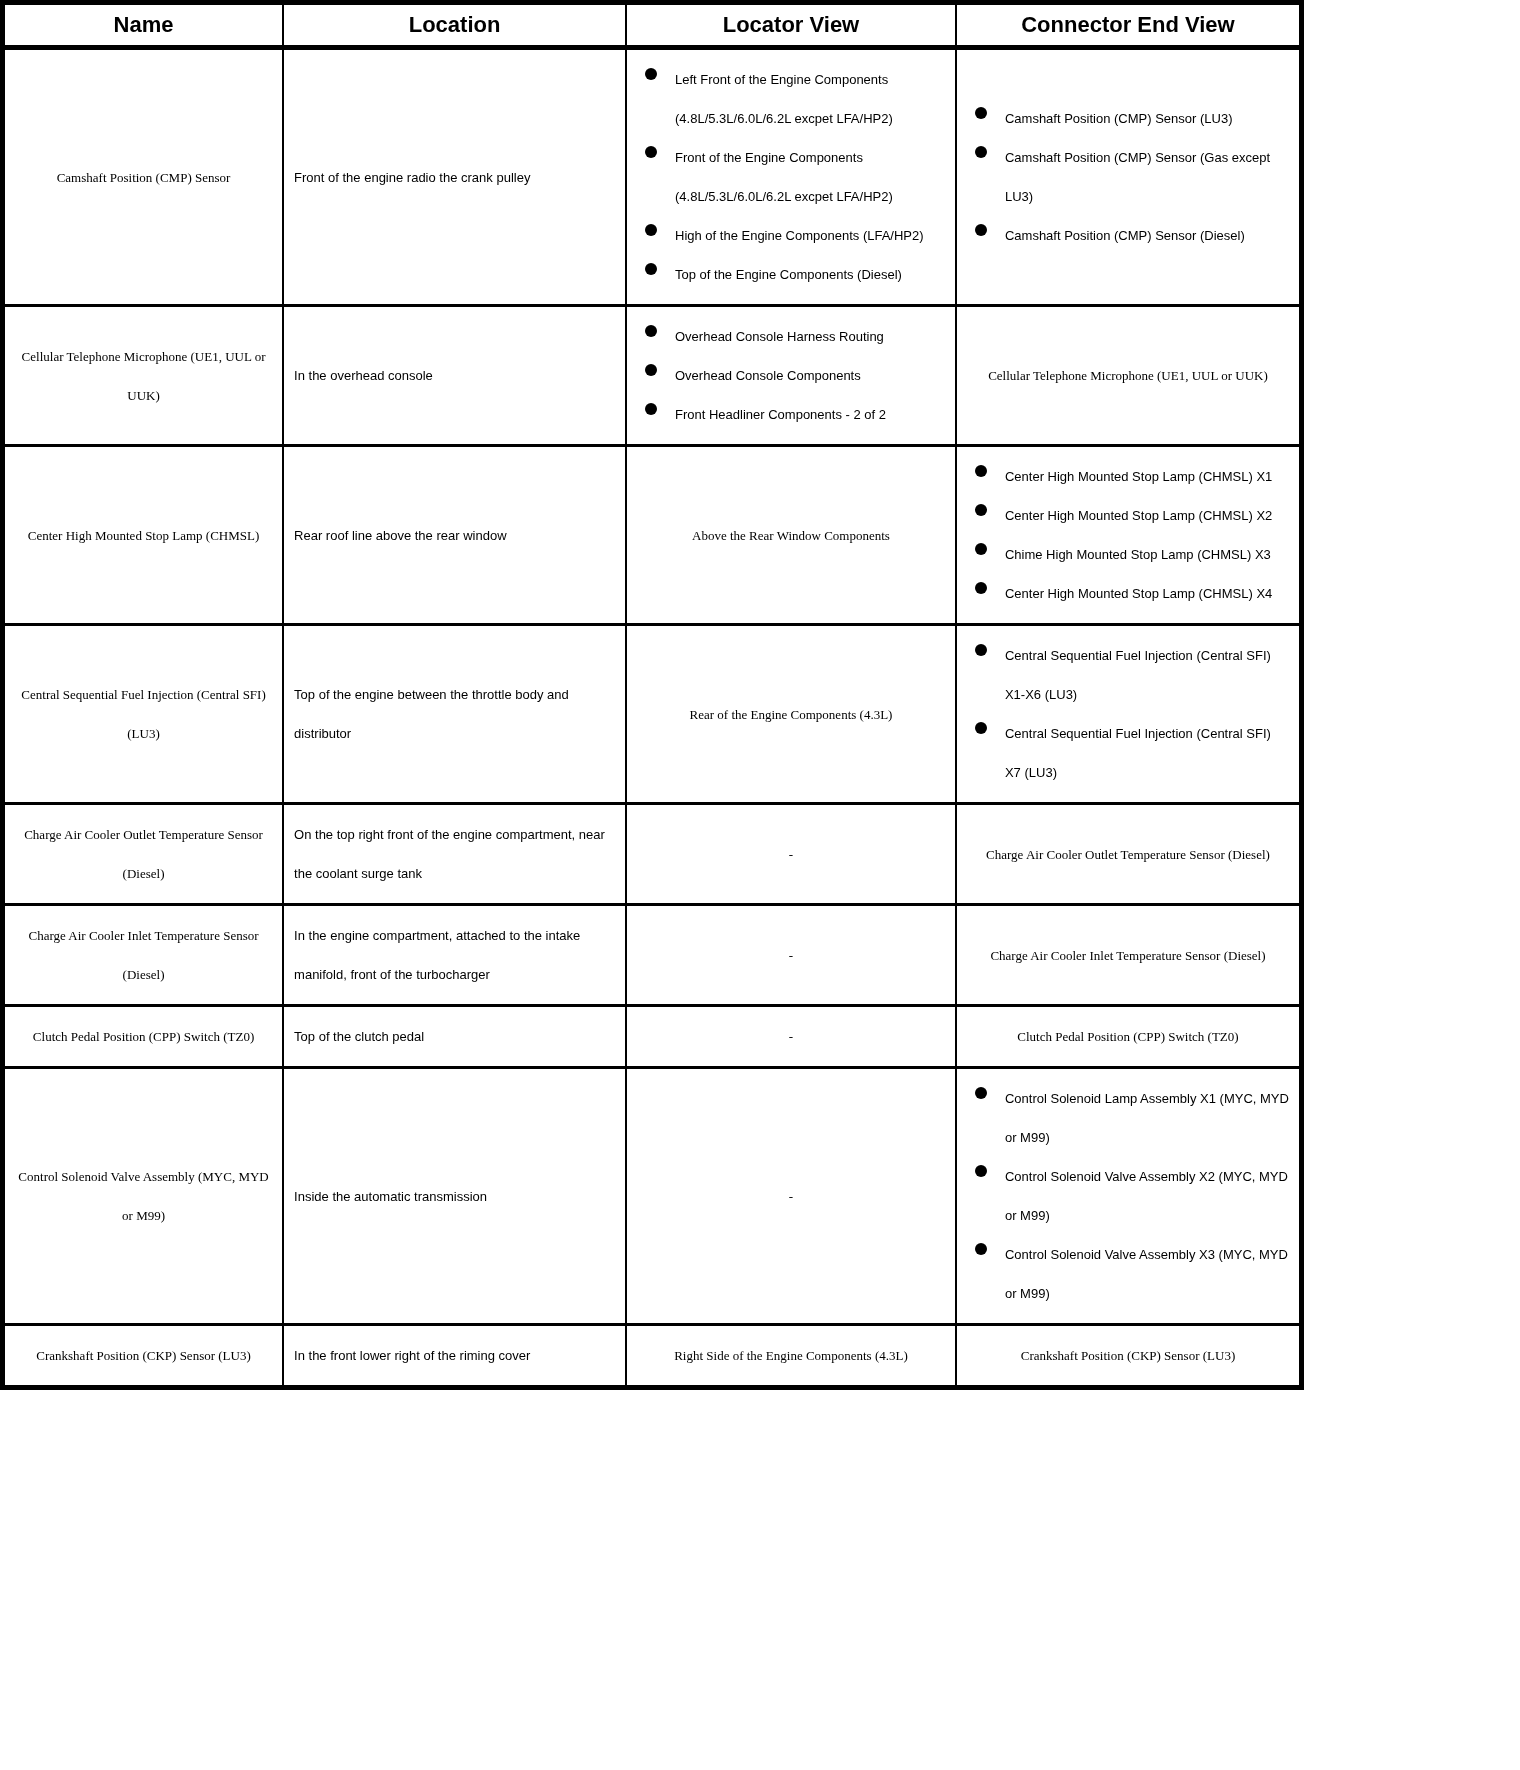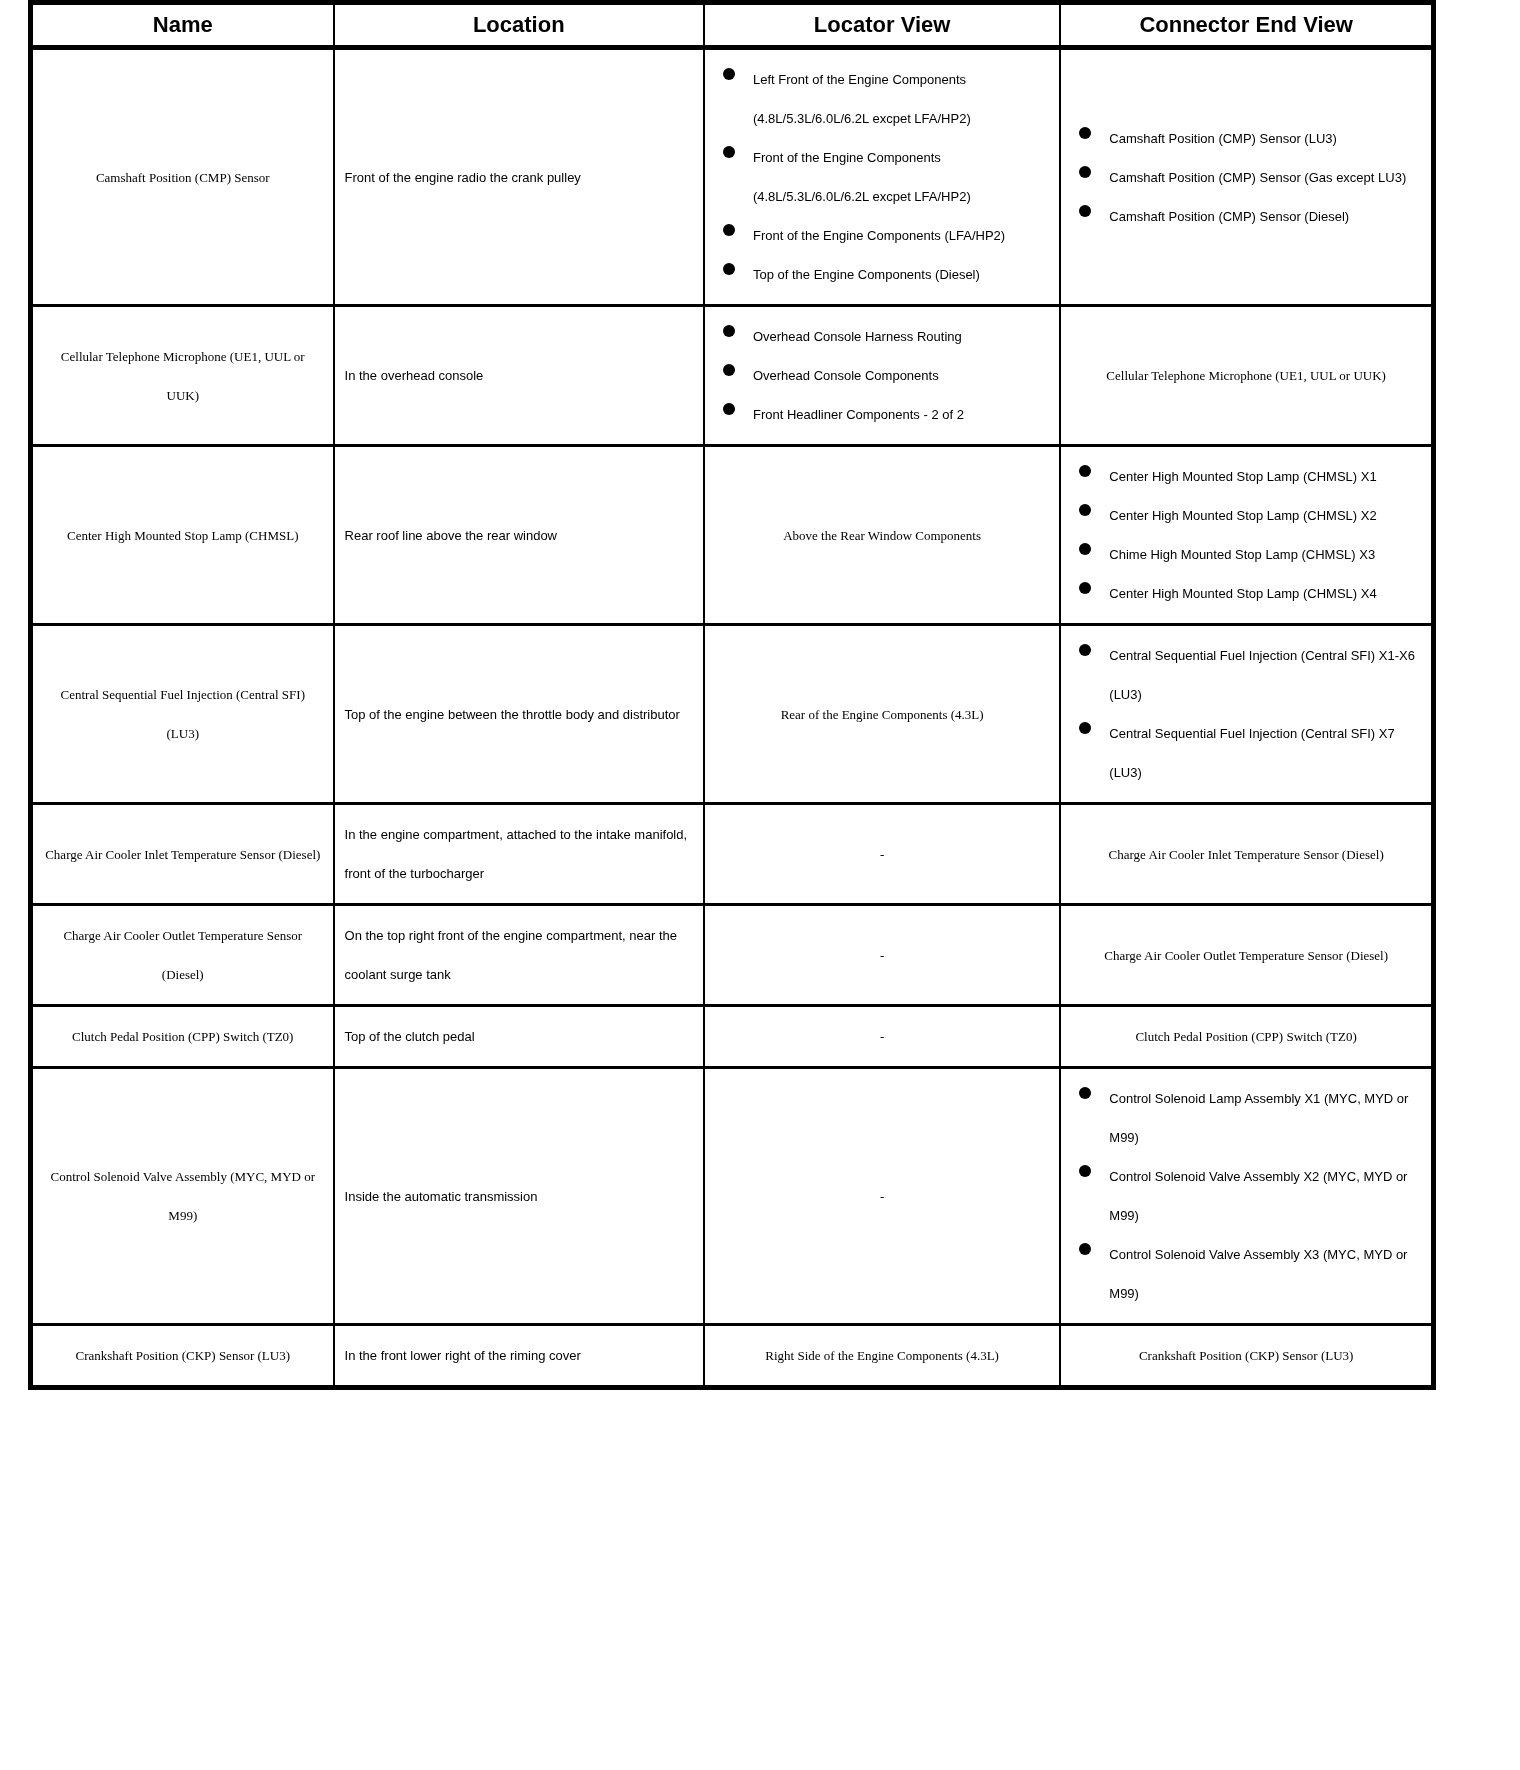--- a/index.html
+++ b/index.html
@@ -3,25 +3,24 @@
 <meta charset="utf-8">
 <style>
   html, body {
     margin: 0;
     padding: 0;
     background: #ffffff;
     color: #000000;
     font-family: "Liberation Sans", sans-serif;
   }
   .sheet {
-    width: 1408px;
+    width: 1304px;
     min-height: 1770px;
     box-sizing: border-box;
     background: #ffffff;
-    margin-left: 28px;
   }
   table.locator-table {
     width: 100%;
     border-collapse: collapse;
     table-layout: fixed;
     border: 5px solid #000000;
   }
   th {
     border-left: 2px solid #000000;
     border-right: 2px solid #000000;
@@ -91,21 +90,21 @@
               <div class="bullet-item">
                 <span class="bullet-dot"></span>
                 <span class="bullet-text">Left Front of the Engine Components (4.8L/5.3L/6.0L/6.2L excpet LFA/HP2)</span>
               </div>
               <div class="bullet-item">
                 <span class="bullet-dot"></span>
                 <span class="bullet-text">Front of the Engine Components (4.8L/5.3L/6.0L/6.2L excpet LFA/HP2)</span>
               </div>
               <div class="bullet-item">
                 <span class="bullet-dot"></span>
-                <span class="bullet-text">Front of the Engine Components (LFA/HP2)</span>
+                <span class="bullet-text">High of the Engine Components (LFA/HP2)</span>
               </div>
               <div class="bullet-item">
                 <span class="bullet-dot"></span>
                 <span class="bullet-text">Top of the Engine Components (Diesel)</span>
               </div>
             </div>
           </td>
           <td class="cell-left">
             <div class="bullet-list">
               <div class="bullet-item">
@@ -180,30 +179,30 @@
                 <span class="bullet-text">Central Sequential Fuel Injection (Central SFI) X1-X6 (LU3)</span>
               </div>
               <div class="bullet-item">
                 <span class="bullet-dot"></span>
                 <span class="bullet-text">Central Sequential Fuel Injection (Central SFI) X7 (LU3)</span>
               </div>
             </div>
           </td>
         </tr>
         <tr>
+          <td class="cell-center">Charge Air Cooler Outlet Temperature Sensor (Diesel)</td>
+          <td class="cell-left">On the top right front of the engine compartment, near the coolant surge tank</td>
+          <td class="cell-center">-</td>
+          <td class="cell-center">Charge Air Cooler Outlet Temperature Sensor (Diesel)</td>
+        </tr>
+        <tr>
           <td class="cell-center">Charge Air Cooler Inlet Temperature Sensor (Diesel)</td>
           <td class="cell-left">In the engine compartment, attached to the intake manifold, front of the turbocharger</td>
           <td class="cell-center">-</td>
           <td class="cell-center">Charge Air Cooler Inlet Temperature Sensor (Diesel)</td>
-        </tr>
-        <tr>
-          <td class="cell-center">Charge Air Cooler Outlet Temperature Sensor (Diesel)</td>
-          <td class="cell-left">On the top right front of the engine compartment, near the coolant surge tank</td>
-          <td class="cell-center">-</td>
-          <td class="cell-center">Charge Air Cooler Outlet Temperature Sensor (Diesel)</td>
         </tr>
         <tr>
           <td class="cell-center">Clutch Pedal Position (CPP) Switch (TZ0)</td>
           <td class="cell-left">Top of the clutch pedal</td>
           <td class="cell-center">-</td>
           <td class="cell-center">Clutch Pedal Position (CPP) Switch (TZ0)</td>
         </tr>
         <tr>
           <td class="cell-center">Control Solenoid Valve Assembly (MYC, MYD or M99)</td>
           <td class="cell-left">Inside the automatic transmission</td>

